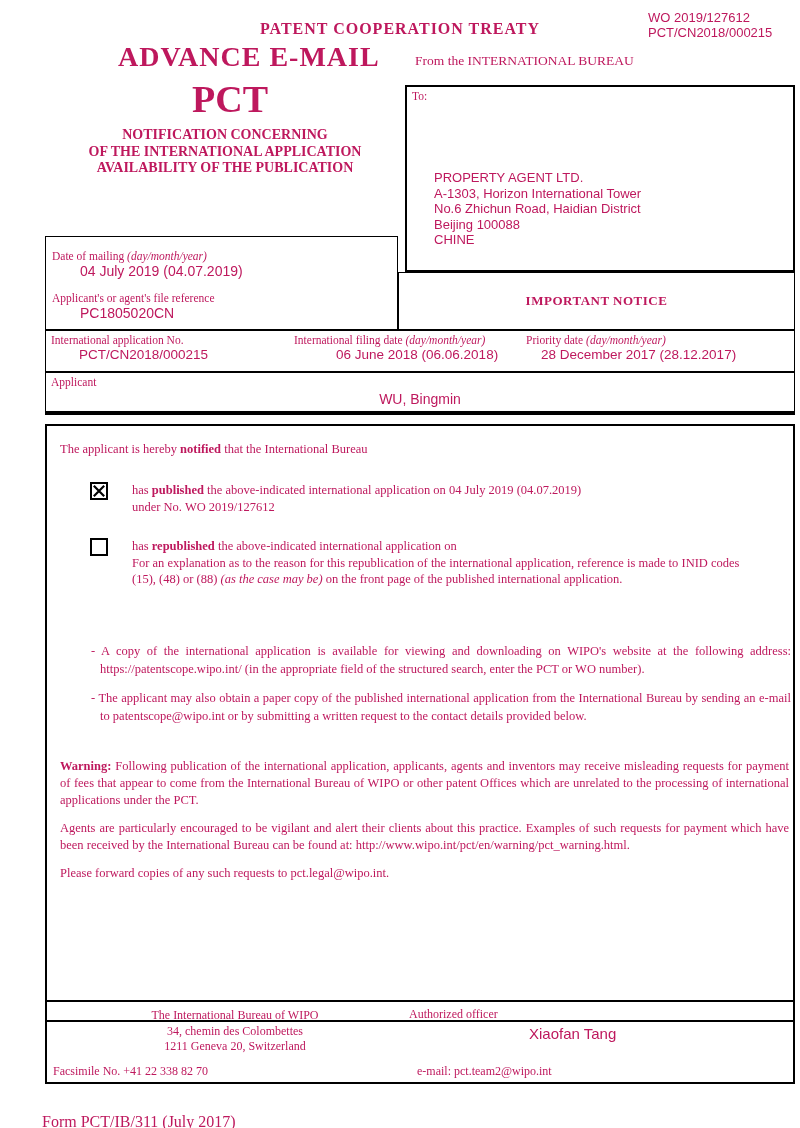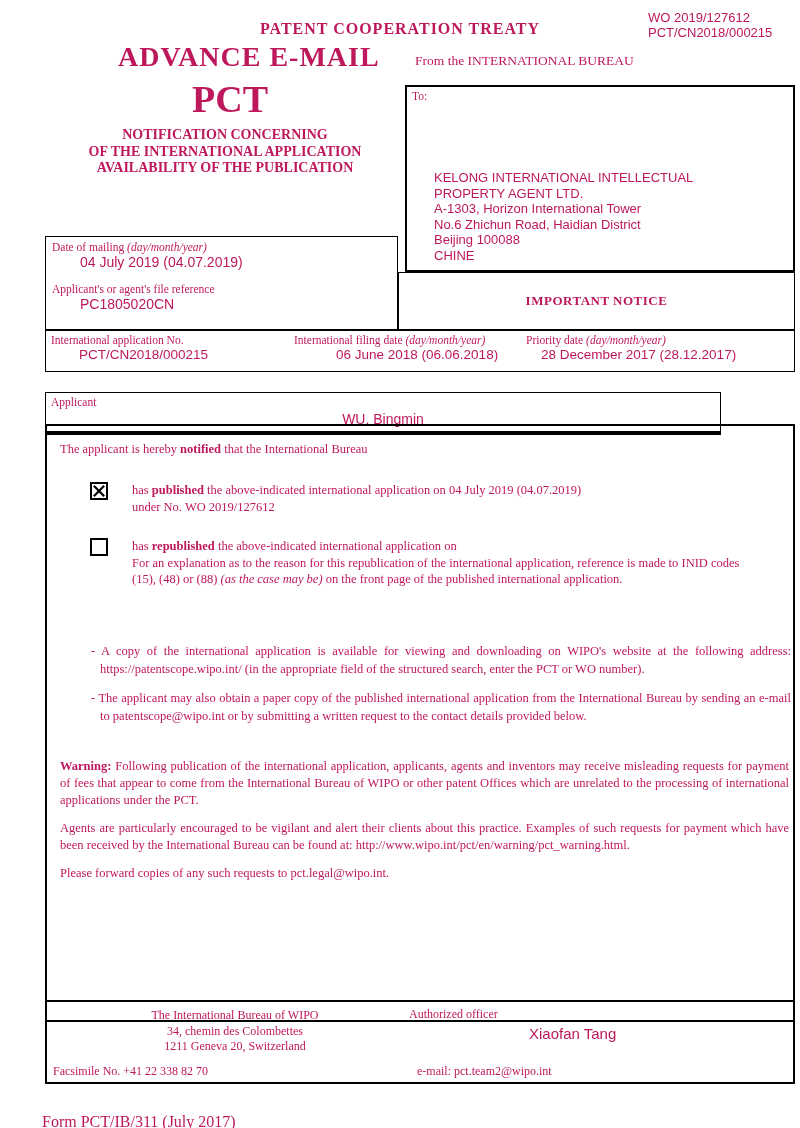--- a/index.html
+++ b/index.html
@@ -16,37 +16,37 @@
   .pct-logo{top:77px;left:192px;font-weight:bold;font-size:38px;}
   .notif-heading{top:127px;left:55px;width:340px;text-align:center;font-weight:bold;
                  font-size:14px;line-height:16.5px;}
   
   .to-box{top:85px;left:405px;width:390px;height:187px;border:2px solid #000;box-sizing:border-box;}
   .to-label{position:absolute;top:3px;left:5px;font-size:11.5px;}
   .to-address{position:absolute;top:83px;left:27px;font-family:"Liberation Sans",sans-serif;
               font-size:13px;line-height:15.5px;}
   
   .mailing-box{top:236px;left:45px;width:353px;height:94px;border:1.5px solid #000;
-               box-sizing:border-box;padding:4px 6px;}
+               box-sizing:border-box;padding:13px 6px;}
   .field-label{font-size:11.5px;}
   .field-value{margin-left:28px;margin-top:1px;font-family:"Liberation Sans",sans-serif;font-size:14px;}
   .mt13{margin-top:13px;}
   
   .important-box{top:272px;left:398px;width:397px;height:58px;border:1.5px solid #000;
                  box-sizing:border-box;display:flex;align-items:center;justify-content:center;
                  font-weight:bold;font-size:13px;letter-spacing:0.5px;}
   
   .info-row{top:330px;left:45px;width:750px;height:42px;border:1.5px solid #000;box-sizing:border-box;}
   .col{position:absolute;top:3px;}
   .c1{left:5px;} .c2{left:248px;} .c3{left:480px;}
   .col .field-value{font-size:13.5px;margin-top:1px;}
   .c2 .field-value{margin-left:42px;} .c3 .field-value{margin-left:15px;}
   
-  .applicant-row{top:372px;left:45px;width:676px;height:43px;border:1.5px solid #000;
-                 border-bottom:4px solid #000;box-sizing:border-box;margin-top:20px;}
+  .applicant-row{top:372px;left:45px;width:750px;height:43px;border:1.5px solid #000;
+                 border-bottom:4px solid #000;box-sizing:border-box;}
   .applicant-label{position:absolute;top:3px;left:5px;font-size:11.5px;}
   .applicant-value{position:absolute;top:18px;left:0;width:100%;text-align:center;
                    font-family:"Liberation Sans",sans-serif;font-size:14px;}
   
   .body-box{top:424px;left:45px;width:750px;height:598px;border:2px solid #000;box-sizing:border-box;}
   .body-box .abs{font-size:12.5px;}
   .intro{top:16px;left:13px;}
   .checkbox{width:14px;height:14px;border:2px solid #000;box-sizing:content-box;position:absolute;}
   .cb1{top:56px;left:43px;} .cb2{top:112px;left:43px;}
   .checkbox svg{position:absolute;top:1px;left:1px;}
@@ -93,21 +93,20 @@
 
   <div class="abs notif-heading">
     <div>NOTIFICATION CONCERNING</div>
     <div>OF THE INTERNATIONAL APPLICATION</div>
     <div>AVAILABILITY OF THE PUBLICATION</div>
   </div>
 
   <div class="abs to-box">
     <div class="to-label">To:</div>
     <div class="to-address">
-      <div>KELONG INTERNATIONAL INTELLECTUAL</div>
       <div>PROPERTY AGENT LTD.</div>
       <div>A-1303, Horizon International Tower</div>
       <div>No.6 Zhichun Road, Haidian District</div>
       <div>Beijing 100088</div>
       <div>CHINE</div>
     </div>
   </div>
 
   <div class="abs mailing-box">
     <div class="field-label">

